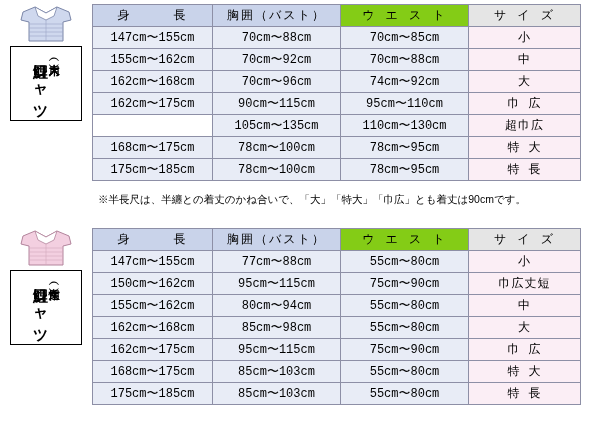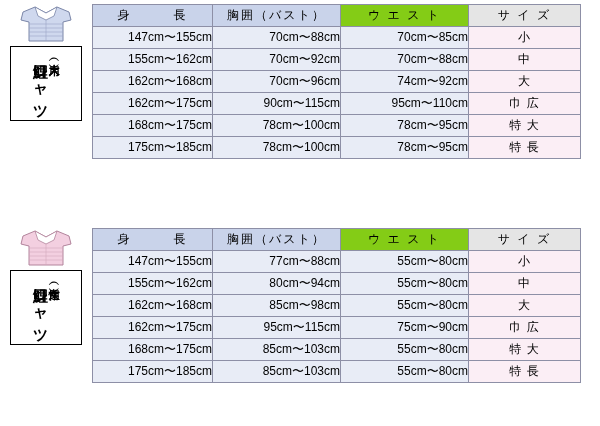--- a/index.html
+++ b/index.html
@@ -70,21 +70,21 @@
     margin-right: 1px;
     padding-top: 2px;
     font-weight: bold;
   }
 
   
   table.size-table {
     border-collapse: collapse;
     table-layout: fixed;
     font-size: 11.5px;
-    font-family: Liberation Sans, sans-serif;
+    font-family: Liberation Mono, monospace;
   }
   table.size-table td, table.size-table th {
     border: 1px solid #8d8fa6;
     text-align: center;
     vertical-align: middle;
     padding: 0;
     height: 21px;
     white-space: nowrap;
     font-weight: normal;
   }
@@ -99,21 +99,21 @@
     height: 22px;
   }
   .hdr-1 { background: #c9d3ea; }
   .hdr-2 { background: #c9d3ea; }
   .hdr-3 { background: #84cc16; }
   .hdr-4 { background: #e5e5e5; }
 
   tbody td.c1, tbody td.c2, tbody td.c3 { background: #e8ecf6; }
   tbody td.c4 { background: #fbeef5; }
   tbody td.blank { background: #ffffff; border-left-color:#8d8fa6; }
-  tbody td.val { font-size: 12px; text-align: right; }
+  tbody td.val { font-size: 12px; }
   tbody td.sz { font-size: 12px; letter-spacing: 1px; }
 
   
   .note {
     position: absolute;
     font-size: 10.5px;
     color: #000;
     letter-spacing: 0px;
   }
 
@@ -177,36 +177,43 @@
             <td class="c3 val">74cm〜92cm</td>
             <td class="c4 sz">大</td>
           </tr>
           <tr>
             <td class="c1 val">162cm〜175cm</td>
             <td class="c2 val">90cm〜115cm</td>
             <td class="c3 val">95cm〜110cm</td>
             <td class="c4 sz">巾 広</td>
           </tr>
           <tr>
+            <td class="blank"></td>
+            <td class="c2 val">105cm〜135cm</td>
+            <td class="c3 val">110cm〜130cm</td>
+            <td class="c4 sz">超巾広</td>
+          </tr>
+          <tr>
             <td class="c1 val">168cm〜175cm</td>
             <td class="c2 val">78cm〜100cm</td>
             <td class="c3 val">78cm〜95cm</td>
             <td class="c4 sz">特 大</td>
           </tr>
           <tr>
             <td class="c1 val">175cm〜185cm</td>
             <td class="c2 val">78cm〜100cm</td>
             <td class="c3 val">78cm〜95cm</td>
             <td class="c4 sz">特 長</td>
           </tr>
         </tbody>
       </table>
     </div>
   </div>
 
+  <div class="note" style="top:193px; left:98px;">※半長尺は、半纏との着丈のかね合いで、「大」「特大」「巾広」とも着丈は90cmです。</div>
 
   <div class="block" id="block-ladies" style="top:228px;">
     <div class="block-inner">
 
       <div class="label-col">
         <div class="garment">
           <svg class="g-svg" width="62" height="40" viewBox="0 0 62 40">
             <path d="M8 8 L20 3 L31 9 L42 3 L54 8 L56 16 L48 18 L48 37 L14 37 L14 18 L6 16 Z" fill="#f3cfe0" stroke="#b2849c" stroke-width="1"></path>
             <path d="M20 3 L31 9 L42 3 L39 12 L31 16 L23 12 Z" fill="#ffffff" stroke="#b2849c" stroke-width="0.8"></path>
             <path d="M14 20 L48 20 M14 24 L48 24 M14 28 L48 28 M14 32 L48 32" stroke="#d4a8bd" stroke-width="0.6" fill="none"></path>
@@ -235,20 +242,26 @@
           </tr>
         </thead>
         <tbody>
           <tr>
             <td class="c1 val">147cm〜155cm</td>
             <td class="c2 val">77cm〜88cm</td>
             <td class="c3 val">55cm〜80cm</td>
             <td class="c4 sz">小</td>
           </tr>
           <tr>
+            <td class="c1 val">150cm〜162cm</td>
+            <td class="c2 val">95cm〜115cm</td>
+            <td class="c3 val">75cm〜90cm</td>
+            <td class="c4 sz">巾広丈短</td>
+          </tr>
+          <tr>
             <td class="c1 val">155cm〜162cm</td>
             <td class="c2 val">80cm〜94cm</td>
             <td class="c3 val">55cm〜80cm</td>
             <td class="c4 sz">中</td>
           </tr>
           <tr>
             <td class="c1 val">162cm〜168cm</td>
             <td class="c2 val">85cm〜98cm</td>
             <td class="c3 val">55cm〜80cm</td>
             <td class="c4 sz">大</td>

